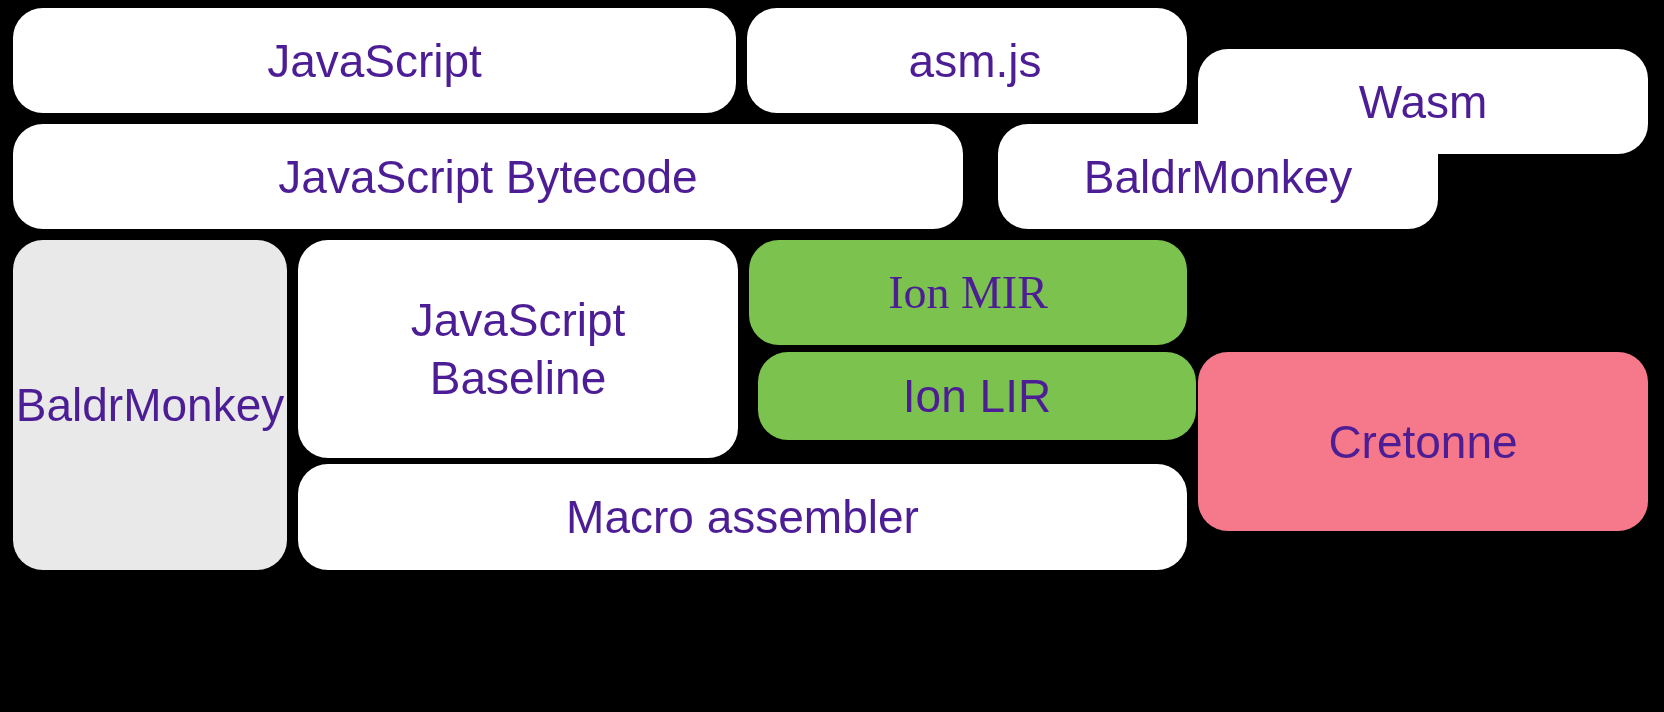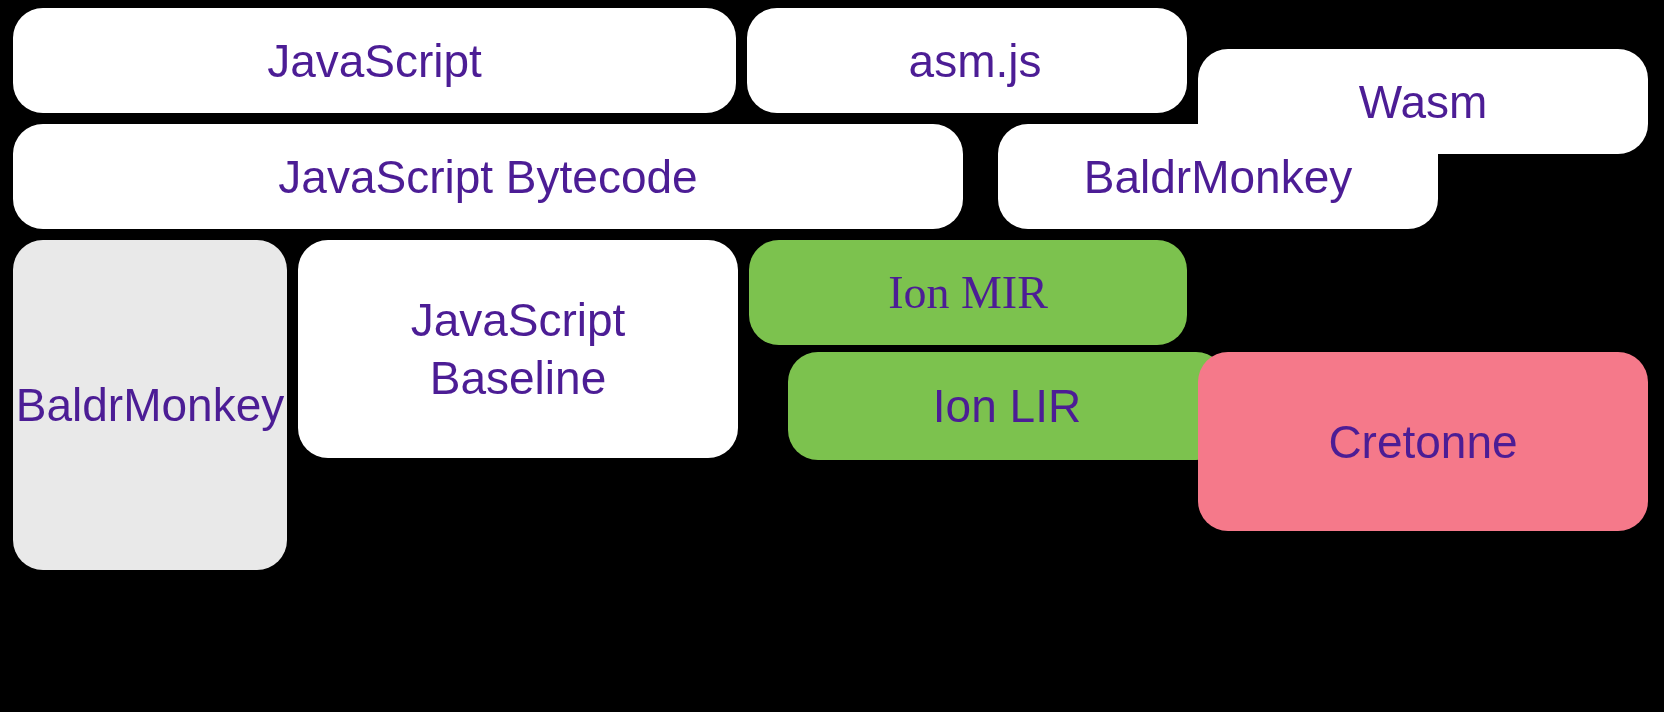--- a/index.html
+++ b/index.html
@@ -30,21 +30,21 @@
   }
   
   .b-javascript   { left: 13px;   top: 8px;   width: 723px;  height: 105px; }
   .b-asmjs        { left: 747px;  top: 8px;   width: 440px;  height: 105px; padding-left: 16px; }
   .b-wasm         { left: 1198px; top: 8px;   width: 450px;  height: 105px; margin-top: 41px; }
   .b-bytecode     { left: 13px;   top: 124px; width: 950px;  height: 105px; }
   .b-baldrmonkey  { left: 998px;  top: 124px; width: 440px;  height: 105px; }
   .b-interpreter  { left: 13px;   top: 240px; width: 274px;  height: 330px; }
   .b-baseline     { left: 298px;  top: 240px; width: 440px;  height: 218px; }
   .b-ion-mir      { left: 749px;  top: 240px; width: 438px;  height: 105px; font-family: Liberation Serif, serif; }
-  .b-ion-lir      { left: 788px;  top: 352px; width: 438px;  height: 108px; }
+  .b-ion-lir      { left: 758px;  top: 352px; width: 438px;  height: 88px; }
   .b-cretonne     { left: 1198px; top: 352px; width: 450px;  height: 179px; }
   .b-macro        { left: 298px;  top: 464px; width: 889px;  height: 106px; }
   .b-native       { left: 298px;  top: 578px; width: 1350px; height: 107px; }
 </style>
 </head>
 <body>
 
 <div id="canvas" style="background-color: rgb(0, 0, 0);">
 
   <div class="box b-javascript" style="background-color: rgb(255, 255, 255);">JavaScript</div>
@@ -61,15 +61,16 @@
 
   <div class="box b-baseline" style="background-color: rgb(255, 255, 255);">JavaScript
 Baseline</div>
 
   <div class="box b-ion-mir" style="background-color: rgb(124, 194, 78);">Ion MIR</div>
 
   <div class="box b-ion-lir" style="background-color: rgb(124, 194, 78);">Ion LIR</div>
 
   <div class="box b-cretonne" style="background-color: rgb(245, 121, 138);">Cretonne</div>
 
+  <div class="box b-macro" style="background-color: rgb(255, 255, 255);">Macro assembler</div>
 
 
 </div>
 
 </body></html>

